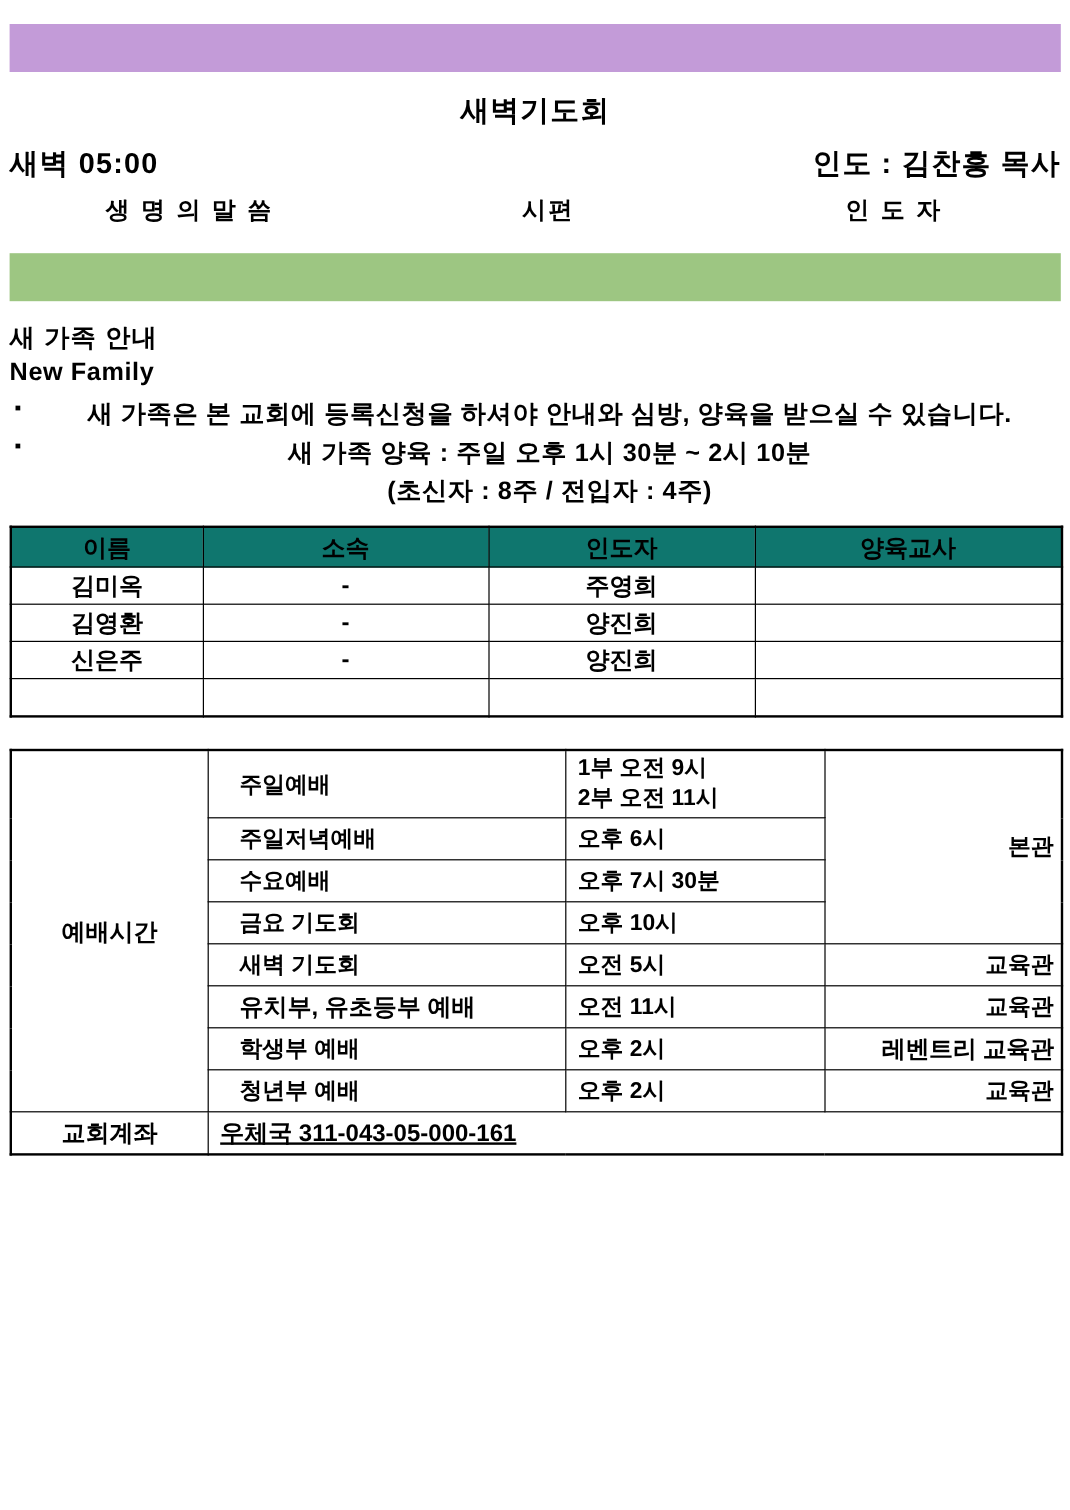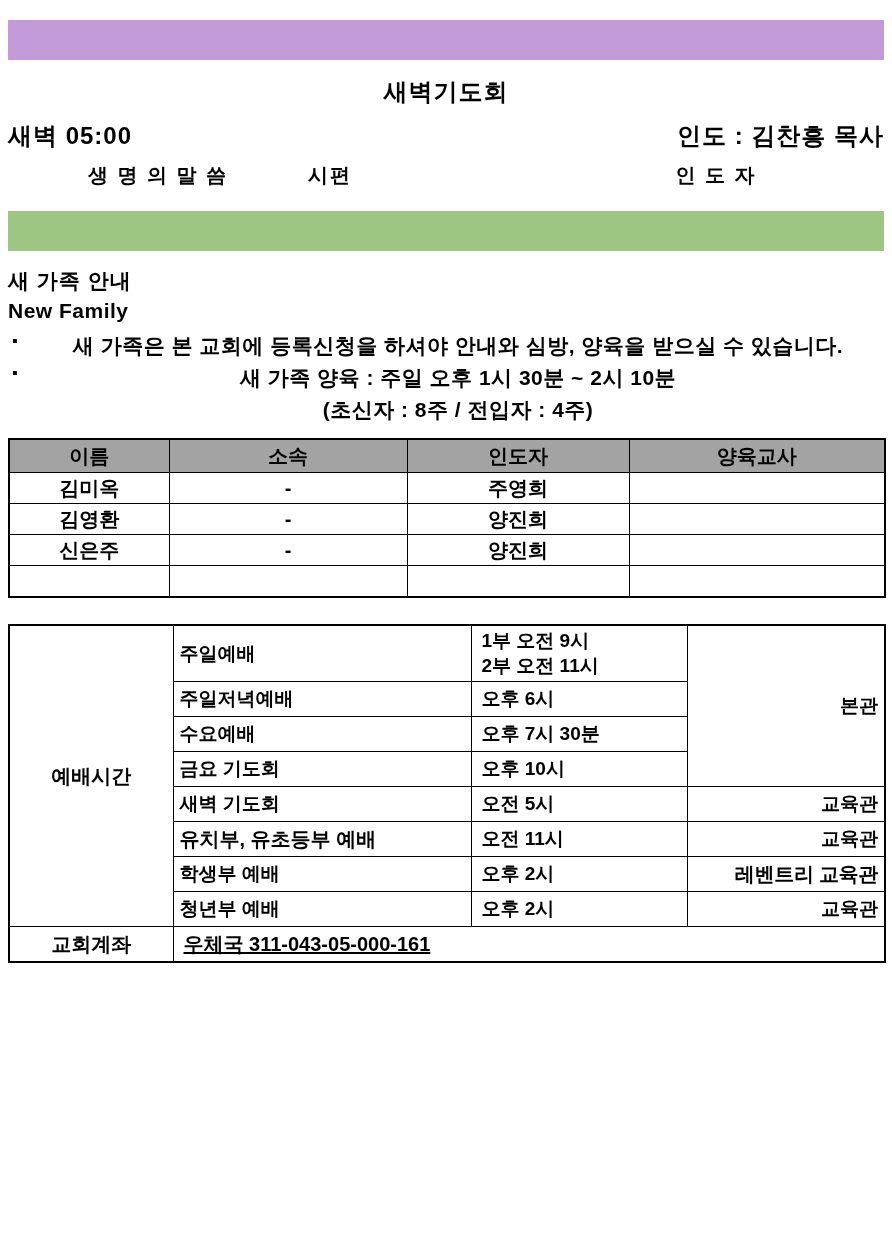--- a/index.html
+++ b/index.html
@@ -56,23 +56,24 @@
     font-weight: bold;
     margin-top: 12px;
     letter-spacing: 1px;
   }
   .dawn-sub {
     display: flex;
     font-size: 20px;
     font-weight: bold;
     margin-top: 10px;
     letter-spacing: 2px;
+    gap: 29px;
   }
   .dawn-sub .c1 { width: 300px; text-align: center; }
-  .dawn-sub .c2 { width: 240px; }
+  .dawn-sub .c2 { width: 240px; text-align: center; }
   .dawn-sub .c3 { flex: 1; text-align: center; }
 
   
   .nf-title {
     font-size: 21px;
     font-weight: bold;
     margin-top: 16px;
     letter-spacing: 1px;
   }
   .nf-title-en {
@@ -118,42 +119,42 @@
   }
   .nf-table th, .nf-table td {
     border: 1px solid #000;
     height: 30px;
     text-align: center;
     font-size: 20px;
     font-weight: bold;
     padding: 0;
   }
   .nf-table thead th {
-    background: #a3a3a3;
+    background: #0f766e;
     height: 32px;
   }
 
   .svc-table {
     margin-top: 26px;
     border: 2px solid #000;
   }
   .svc-table td {
     border: 1px solid #000;
     font-size: 19px;
     font-weight: bold;
     padding: 1px 6px;
     height: 32px;
   }
   .svc-table td.label-cell {
     text-align: center;
     font-size: 20px;
   }
   .svc-table td.name-cell {
     text-align: left;
-    padding-left: 6px;
+    padding-left: 26px;
   }
   .svc-table td.time-cell {
     text-align: left;
     padding-left: 10px;
   }
   .svc-table td.place-cell {
     text-align: right;
   }
   .svc-table td.small {
     font-size: 20px;

